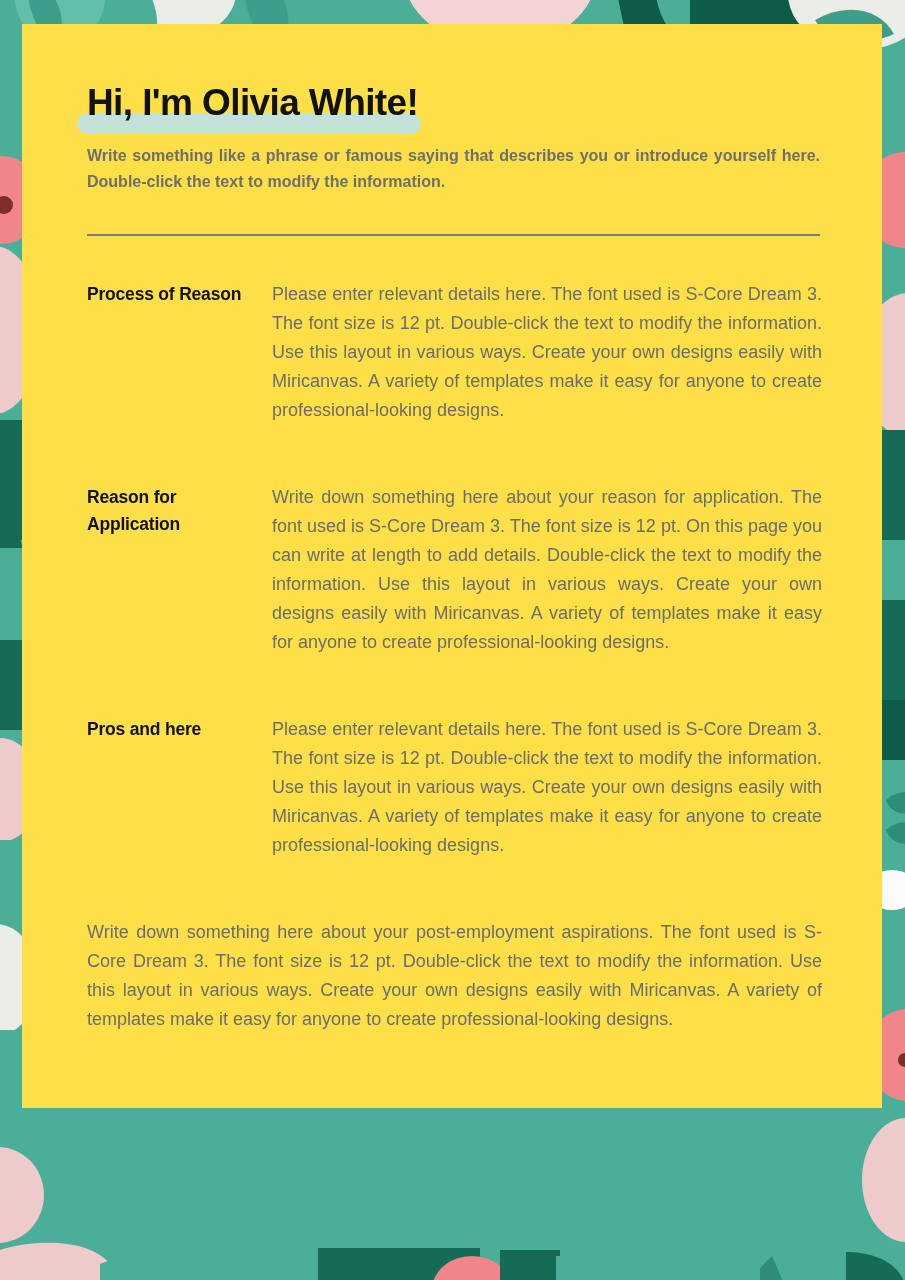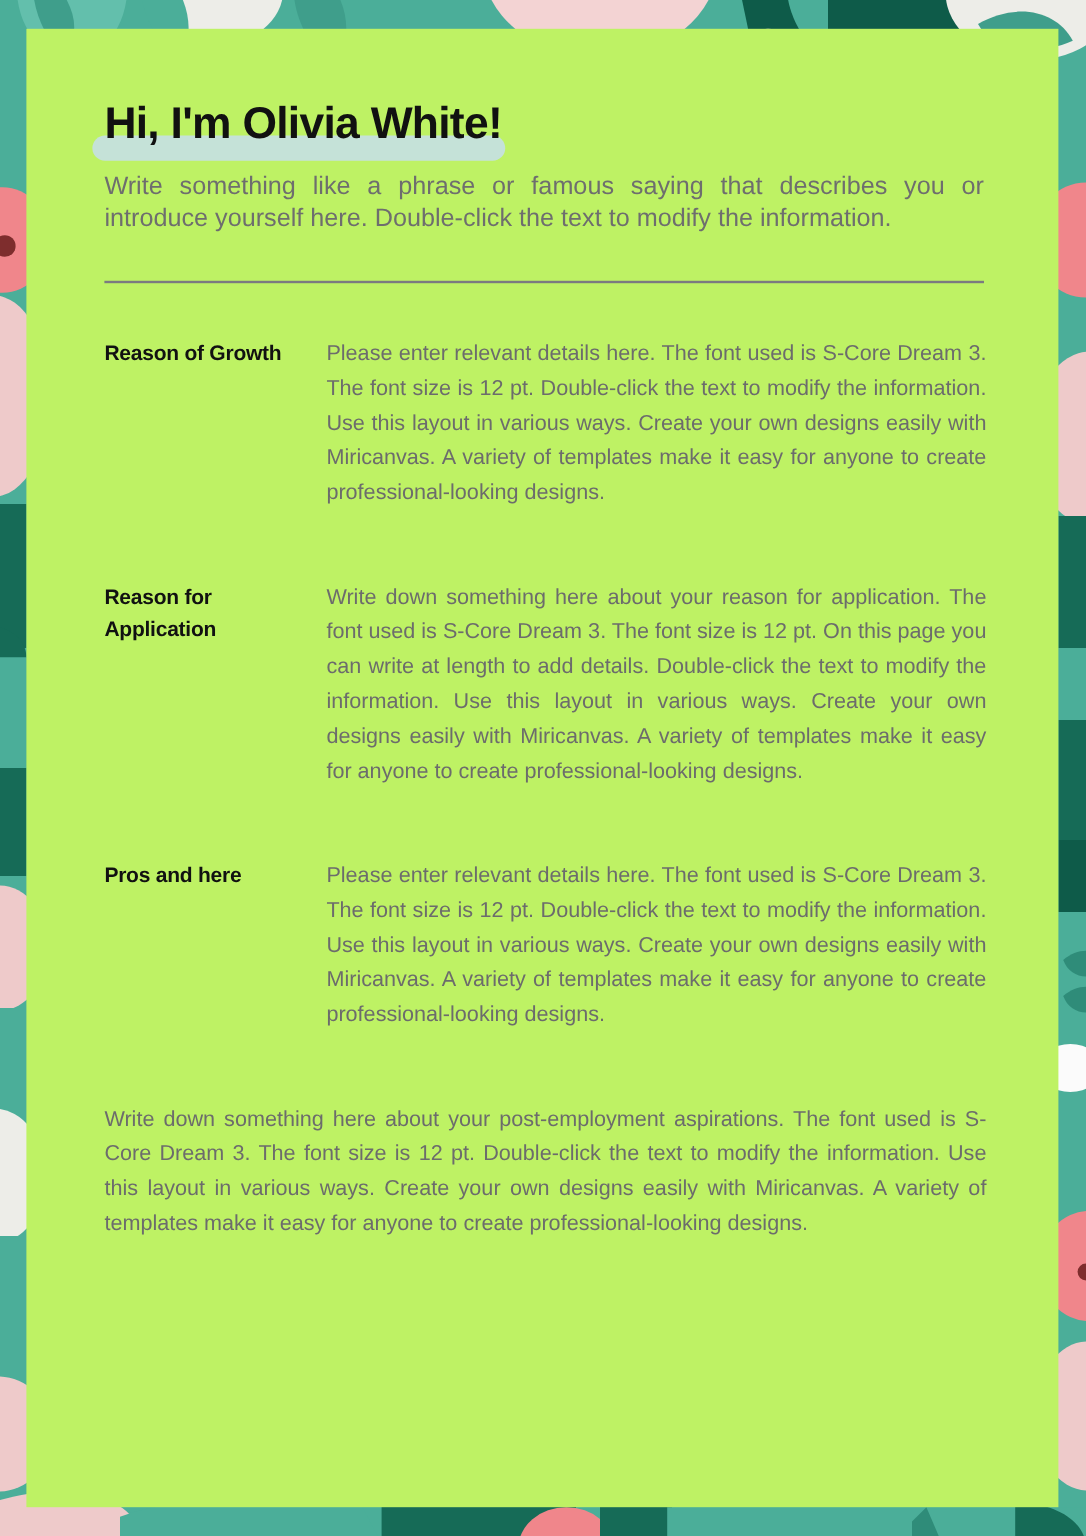--- a/index.html
+++ b/index.html
@@ -25,22 +25,22 @@
     height: 1280px;
     z-index: 0;
   }
 
   
   .doc-card {
     position: absolute;
     left: 22px;
     top: 24px;
     width: 860px;
-    height: 1232px;
-    background: #bef264;
+    height: 1084px;
+    background: #fde047;
     z-index: 2;
   }
 
   .doc-inner {
     position: absolute;
     left: 65px;
     top: 56px;
     width: 735px;
   }
 
@@ -70,26 +70,26 @@
     font-size: 37px;
     font-weight: 700;
     letter-spacing: -0.6px;
     color: #111111;
     line-height: 46px;
     white-space: nowrap;
   }
   .subtitle {
     margin: 15px 0 0 0;
     width: 733px;
-    font-size: 21px;
+    font-size: 16px;
     line-height: 25.5px;
     color: #6E6E6E;
     text-align: justify;
     text-justify: inter-word;
-    font-weight: 400;
+    font-weight: 700;
   }
 
   
   .divider {
     margin-top: 40px;
     width: 733px;
     height: 2px;
     background: #7B7B80;
   }
 
@@ -203,21 +203,21 @@
         <h1 class="page-title">Hi, I'm Olivia White!</h1>
       </div>
       <p class="subtitle">Write something like a phrase or famous saying that describes you or introduce yourself here. Double-click the text to modify the information.</p>
     </div>
 
     <div class="divider"></div>
 
     <div class="sections">
 
       <div class="section-row">
-        <div class="section-heading">Reason of Growth</div>
+        <div class="section-heading">Process of Reason</div>
         <div class="section-body">Please enter relevant details here. The font used is S-Core Dream 3. The font size is 12 pt. Double-click the text to modify the information. Use this layout in various ways. Create your own designs easily with Miricanvas. A variety of templates make it easy for anyone to create professional-looking designs.</div>
       </div>
 
       <div class="section-row">
         <div class="section-heading">Reason for Application</div>
         <div class="section-body">Write down something here about your reason for application. The font used is S-Core Dream 3. The font size is 12 pt. On this page you can write at length to add details. Double-click the text to modify the information. Use this layout in various ways. Create your own designs easily with Miricanvas. A variety of templates make it easy for anyone to create professional-looking designs.</div>
       </div>
 
       <div class="section-row">
         <div class="section-heading">Pros and here</div>

